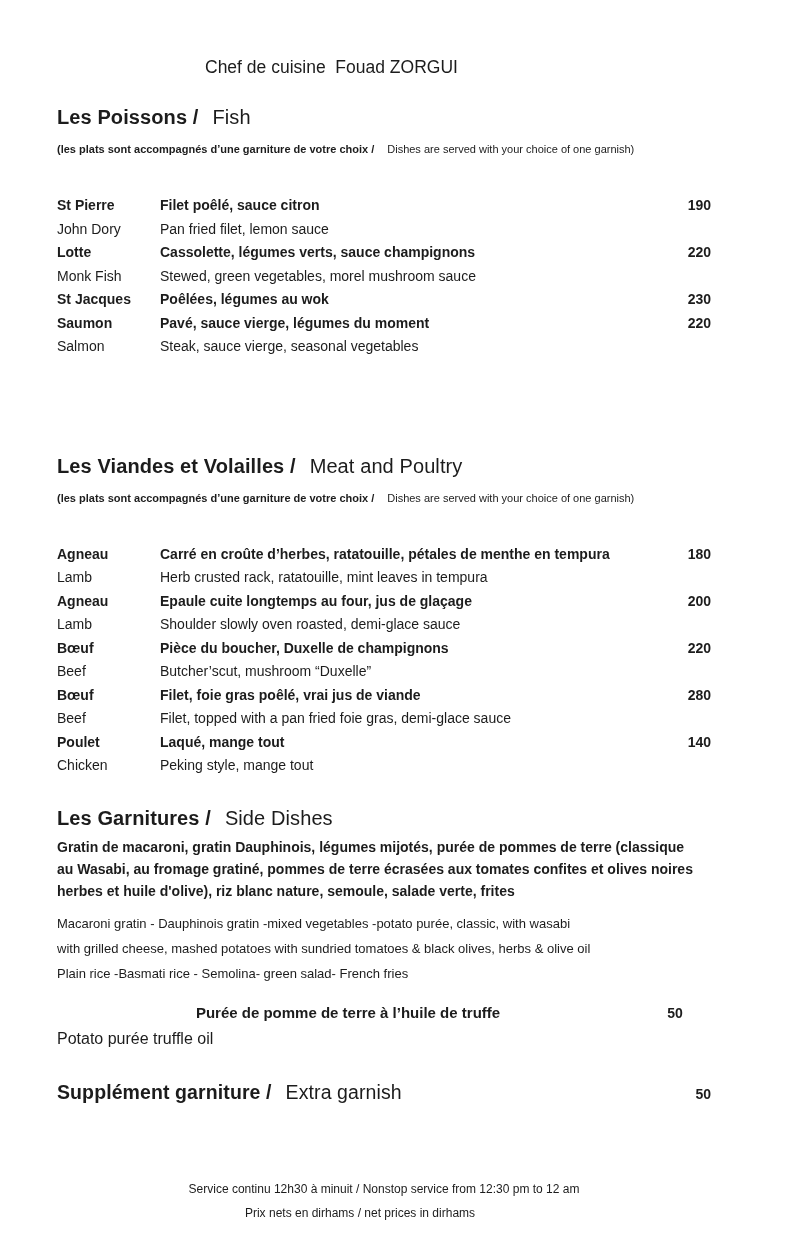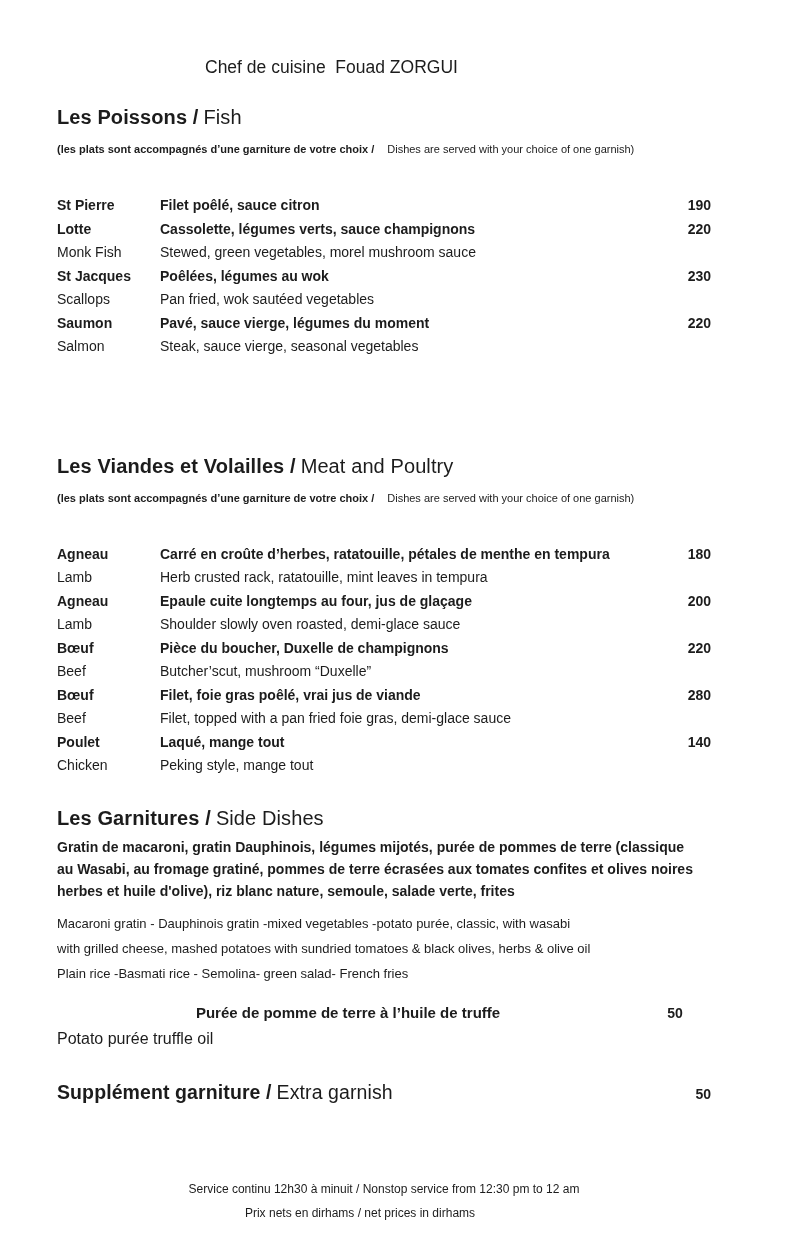--- a/index.html
+++ b/index.html
@@ -22,21 +22,21 @@
     white-space: pre;
     font-weight: 400;
   }
   .section-title {
     margin: 0;
     font-size: 20px;
     line-height: 26px;
     font-weight: 700;
     letter-spacing: 0.1px;
   }
-  .section-title .en-part { font-weight: 400; margin-left: 5px; }
+  .section-title .en-part { font-weight: 400; margin-left: 14px; }
   .mt-fish  { margin-top: 26px; }
   .mt-meat  { margin-top: 94px; }
   .mt-sides { margin-top: 27px; }
   .note {
     margin: 12px 0 0 0;
     font-size: 11px;
     line-height: 15px;
   }
   .note .en-part { font-weight: 400; margin-left: 13px; }
   .rows {
@@ -98,39 +98,39 @@
 
   <h2 class="section-title mt-fish"><span>Les Poissons /</span><span class="en-part">Fish</span></h2>
   <p class="note"><span class="b">(les plats sont accompagnés d’une garniture de votre choix /</span><span class="en-part">Dishes are served with your choice of one garnish)</span></p>
 
   <div class="rows">
     <div class="row b">
       <span class="cell">St Pierre</span>
       <span class="cell">Filet poêlé, sauce citron</span>
       <span class="cell price">190</span>
     </div>
+    <div class="row">
+      <span class="cell">John Dory</span>
+      <span class="cell">Pan fried filet, lemon sauce</span>
+      <span class="cell price"></span>
+    </div>
     <div class="row b">
       <span class="cell">Lotte</span>
       <span class="cell">Cassolette, légumes verts, sauce champignons</span>
       <span class="cell price">220</span>
     </div>
     <div class="row">
       <span class="cell">Monk Fish</span>
       <span class="cell">Stewed, green vegetables, morel mushroom sauce</span>
       <span class="cell price"></span>
     </div>
     <div class="row b">
       <span class="cell">St Jacques</span>
       <span class="cell">Poêlées, légumes au wok</span>
       <span class="cell price">230</span>
-    </div>
-    <div class="row">
-      <span class="cell">Scallops</span>
-      <span class="cell">Pan fried, wok sautéed vegetables</span>
-      <span class="cell price"></span>
     </div>
     <div class="row b">
       <span class="cell">Saumon</span>
       <span class="cell">Pavé, sauce vierge, légumes du moment</span>
       <span class="cell price">220</span>
     </div>
     <div class="row">
       <span class="cell">Salmon</span>
       <span class="cell">Steak, sauce vierge, seasonal vegetables</span>
       <span class="cell price"></span>

